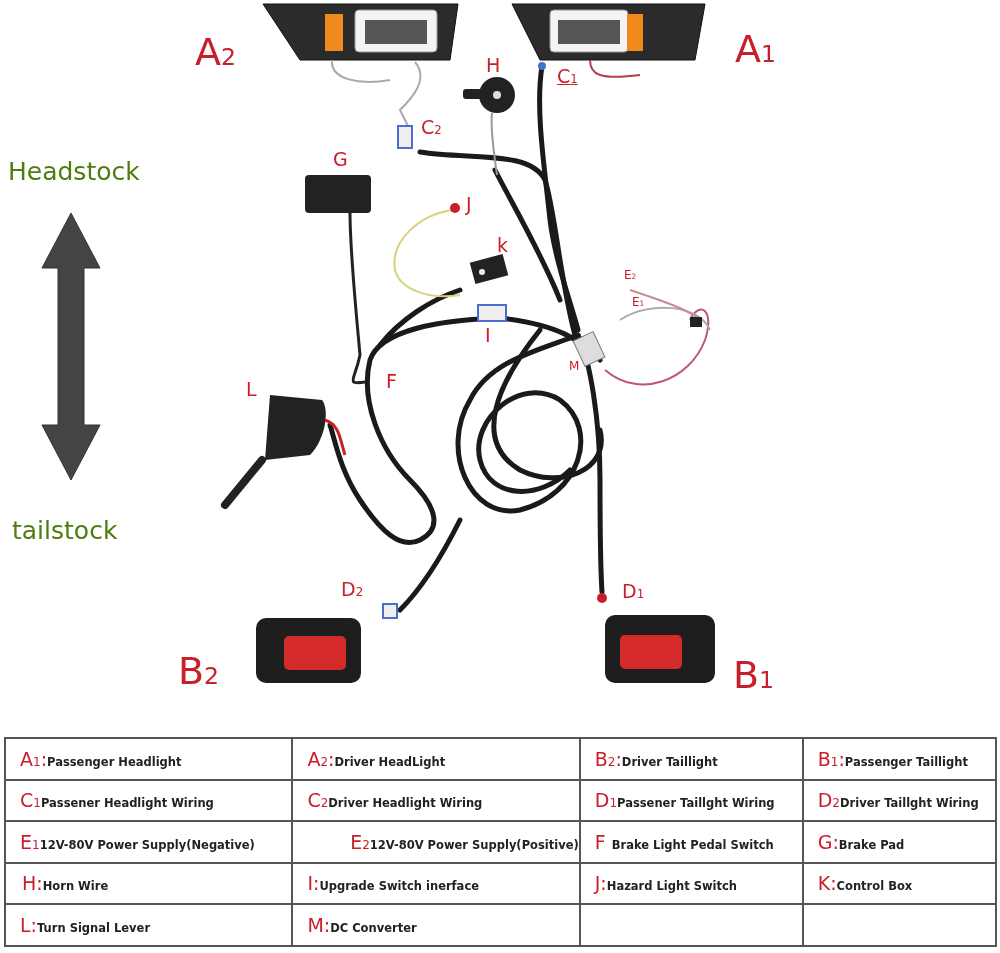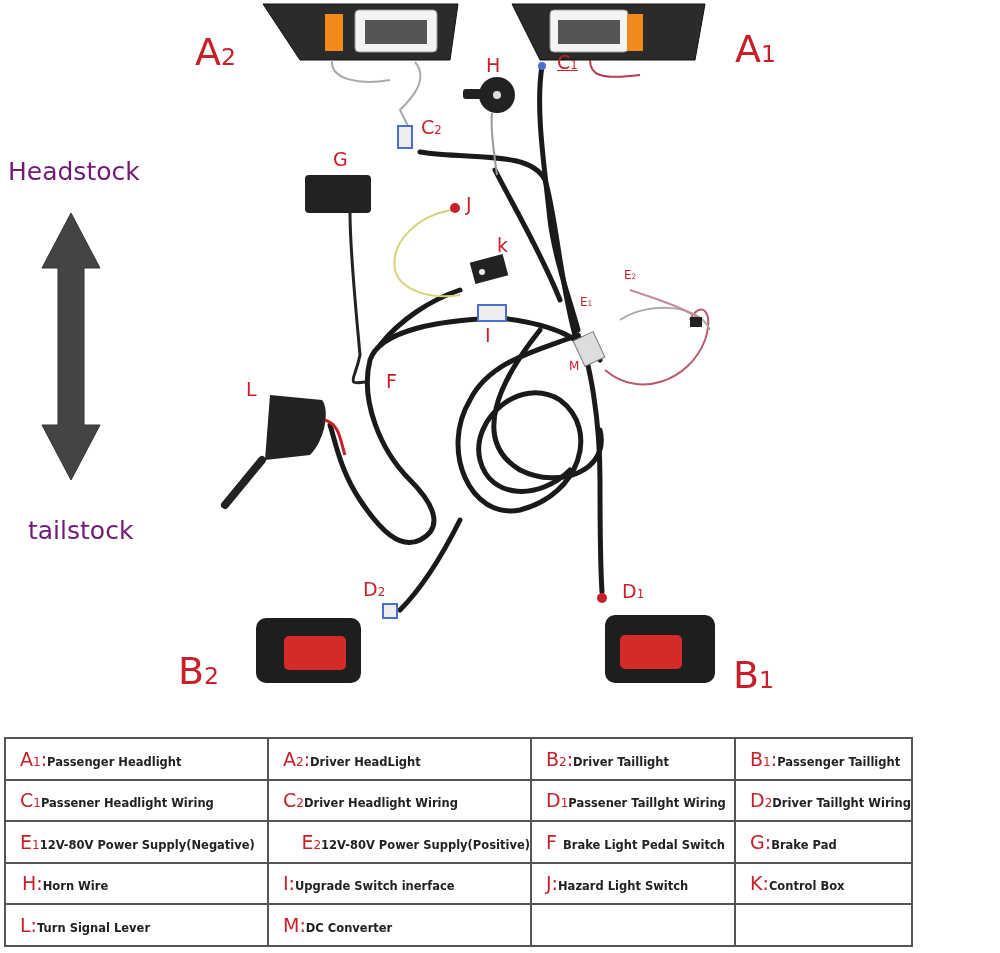--- a/index.html
+++ b/index.html
@@ -3,22 +3,22 @@
   <meta charset="utf-8">
   <style>
     html, body { margin: 0; padding: 0; background: #ffffff; }
     body { width: 1000px; height: 953px; position: relative; overflow: hidden; font-family: "DejaVu Sans", sans-serif; }
     #diagram { position: absolute; left: 0; top: 0; width: 1000px; height: 720px; }
     .lbl { position: absolute; color: #c8202a; font-family: "DejaVu Sans", sans-serif; line-height: 1; }
     .lbl .sub { font-size: 0.62em; }
     .lbl-big { font-size: 38px; }
     .lbl-med { font-size: 19px; }
     .lbl-sm { font-size: 12px; }
-    .orient { position: absolute; color: #701a75; font-size: 25px; font-family: "DejaVu Sans", sans-serif; }
-    #legend-table { position: absolute; left: 4px; top: 737px; width: 909px; border-collapse: collapse; border: 2px solid #555; }
+    .orient { position: absolute; color: #4d7c0f; font-size: 25px; font-family: "DejaVu Sans", sans-serif; }
+    #legend-table { position: absolute; left: 4px; top: 737px; width: 993px; border-collapse: collapse; border: 2px solid #555; }
     #legend-table td { border: 2px solid #555; height: 39.5px; padding: 0 0 0 14px; vertical-align: middle; white-space: nowrap; }
     .code { color: #c8202a; font-size: 19px; font-family: "DejaVu Sans", sans-serif; }
     .code .sub { font-size: 12px; }
     .desc { color: #222; font-size: 11.5px; font-family: "DejaVu Sans", sans-serif; font-weight: bold; }
   </style>
 </head>
 <body>
 
 <div id="diagram">
   <svg width="1000" height="720" viewBox="0 0 1000 720">
@@ -100,38 +100,38 @@
 
     <g>
       <rect x="605" y="615" width="110" height="68" rx="10" fill="#1e1e1e"></rect>
       <rect x="620" y="635" width="62" height="34" rx="5" fill="#d42a2a"></rect>
       <circle cx="602" cy="598" r="5" fill="#c8202a"></circle>
     </g>
   </svg>
 
   
   <div class="orient" style="left:8px; top:157px;">Headstock</div>
-  <div class="orient" style="left:28px; top:516px;">tailstock</div>
+  <div class="orient" style="left:12px; top:516px;">tailstock</div>
 
   
   <div class="lbl lbl-big" style="left:195px; top:33px;"><span>A</span><span class="sub">2</span></div>
   <div class="lbl lbl-big" style="left:735px; top:30px;"><span>A</span><span class="sub">1</span></div>
   <div class="lbl lbl-med" style="left:486px; top:56px;"><span>H</span></div>
-  <div class="lbl lbl-med" style="left:557px; top:53px;text-decoration:underline;"><span>C</span><span class="sub">1</span></div>
+  <div class="lbl lbl-med" style="left:557px; top:67px;text-decoration:underline;"><span>C</span><span class="sub">1</span></div>
   <div class="lbl lbl-med" style="left:421px; top:118px;"><span>C</span><span class="sub">2</span></div>
   <div class="lbl lbl-med" style="left:333px; top:150px;"><span>G</span></div>
   <div class="lbl lbl-med" style="left:466px; top:195px;"><span>J</span></div>
   <div class="lbl lbl-med" style="left:497px; top:236px;"><span>k</span></div>
   <div class="lbl lbl-sm" style="left:624px; top:269px;"><span>E</span><span class="sub">2</span></div>
-  <div class="lbl lbl-sm" style="left:580px; top:296px;text-align:right;"><span>E</span><span class="sub">1</span></div>
+  <div class="lbl lbl-sm" style="left:632px; top:296px;text-align:right;"><span>E</span><span class="sub">1</span></div>
   <div class="lbl lbl-med" style="left:485px; top:326px;"><span>I</span></div>
   <div class="lbl lbl-sm" style="left:569px; top:360px;"><span>M</span></div>
   <div class="lbl lbl-med" style="left:386px; top:372px;"><span>F</span></div>
   <div class="lbl lbl-med" style="left:246px; top:380px;"><span>L</span></div>
-  <div class="lbl lbl-med" style="left:363px; top:580px;"><span>D</span><span class="sub">2</span></div>
+  <div class="lbl lbl-med" style="left:341px; top:580px;"><span>D</span><span class="sub">2</span></div>
   <div class="lbl lbl-med" style="left:622px; top:582px;"><span>D</span><span class="sub">1</span></div>
   <div class="lbl lbl-big" style="left:178px; top:652px;"><span>B</span><span class="sub">2</span></div>
   <div class="lbl lbl-big" style="left:733px; top:656px;"><span>B</span><span class="sub">1</span></div>
 </div>
 
 <table id="legend-table">
   <tbody id="legend-body">
       <tr>
         <td style="width: 29%;"><span class="code"><span>A</span><span class="sub">1</span><span>:</span></span><span class="desc">Passenger Headlight</span></td>
         <td style="width: 29%;"><span class="code"><span>A</span><span class="sub">2</span><span>:</span></span><span class="desc">Driver HeadLight</span></td>

